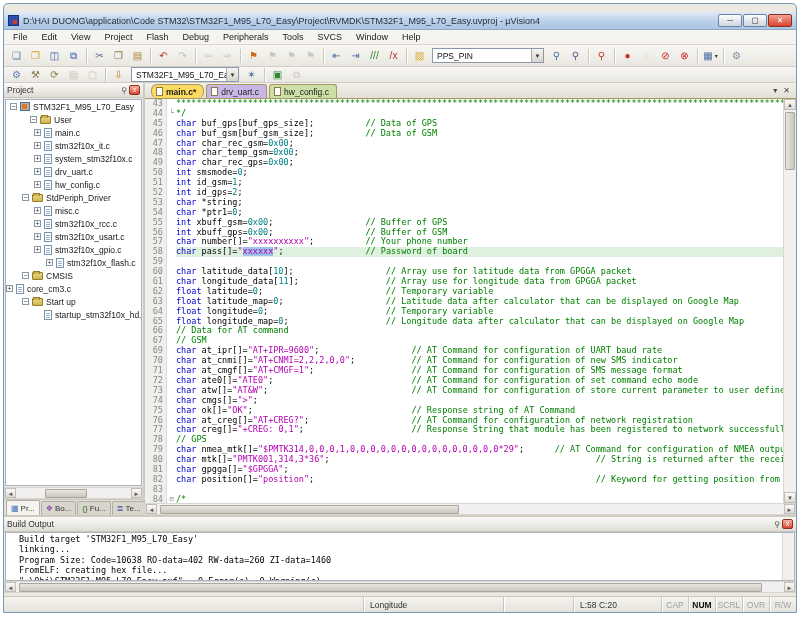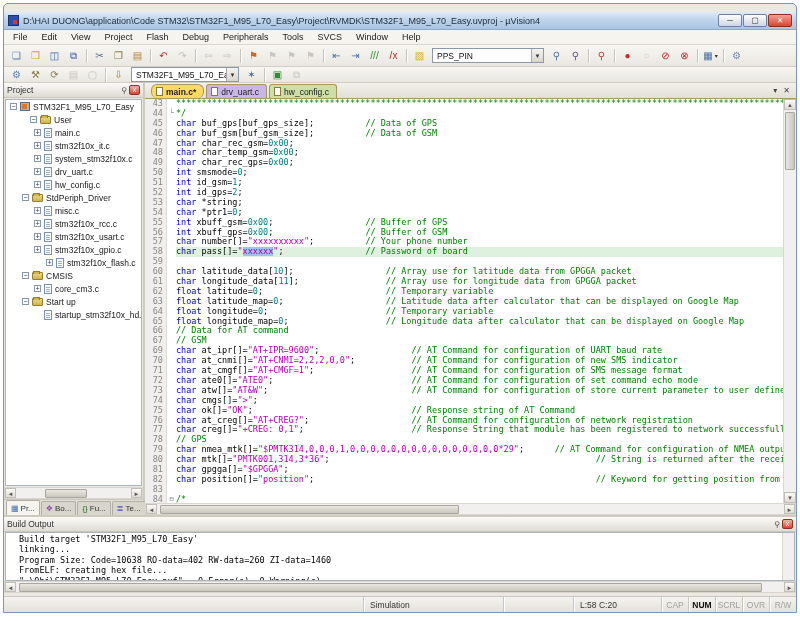--- a/index.html
+++ b/index.html
@@ -355,21 +355,21 @@
           <div class="trow" style="padding-left: 40px;">
             <span class="texp">+</span>
             <span class="i-file"></span>
             <span>stm32f10x_flash.c</span>
           </div>
           <div class="trow" style="padding-left: 16px;">
             <span class="texp">−</span>
             <span class="i-folder"></span>
             <span>CMSIS</span>
           </div>
-          <div class="trow" style="padding-left: 28px;">
+          <div class="trow" style="">
             <span class="texp">+</span>
             <span class="i-file"></span>
             <span>core_cm3.c</span>
           </div>
           <div class="trow" style="padding-left: 16px;">
             <span class="texp">−</span>
             <span class="i-folder"></span>
             <span>Start up</span>
           </div>
           <div class="trow" style="padding-left: 28px;">
@@ -498,21 +498,21 @@
     <div class="hscroll">
       <span class="sarrow">◄</span>
       <span class="hthumb" style="left:14px;width:94%;"></span>
       <span class="sarrow" style="margin-left:auto;">►</span>
     </div>
   </div>
 
   <div class="statusgap"></div>
   <div class="status" id="statusbar">
     <span class="ssec" style="flex:1;border-left:none;box-shadow:none;"></span>
-    <span class="ssec" style="width:140px;">Simulation</span>
+    <span class="ssec" style="width:140px;">Longitude</span>
     <span class="ssec" style="width:70px;"></span>
     <span class="ssec" style="width:88px;">L:58 C:20</span>
     <span id="flags" style="display:flex;">
         <span class="ssec flag">CAP</span>
         <span class="ssec flag on">NUM</span>
         <span class="ssec flag">SCRL</span>
         <span class="ssec flag">OVR</span>
         <span class="ssec flag">R/W</span>
       </span>
   </div>

